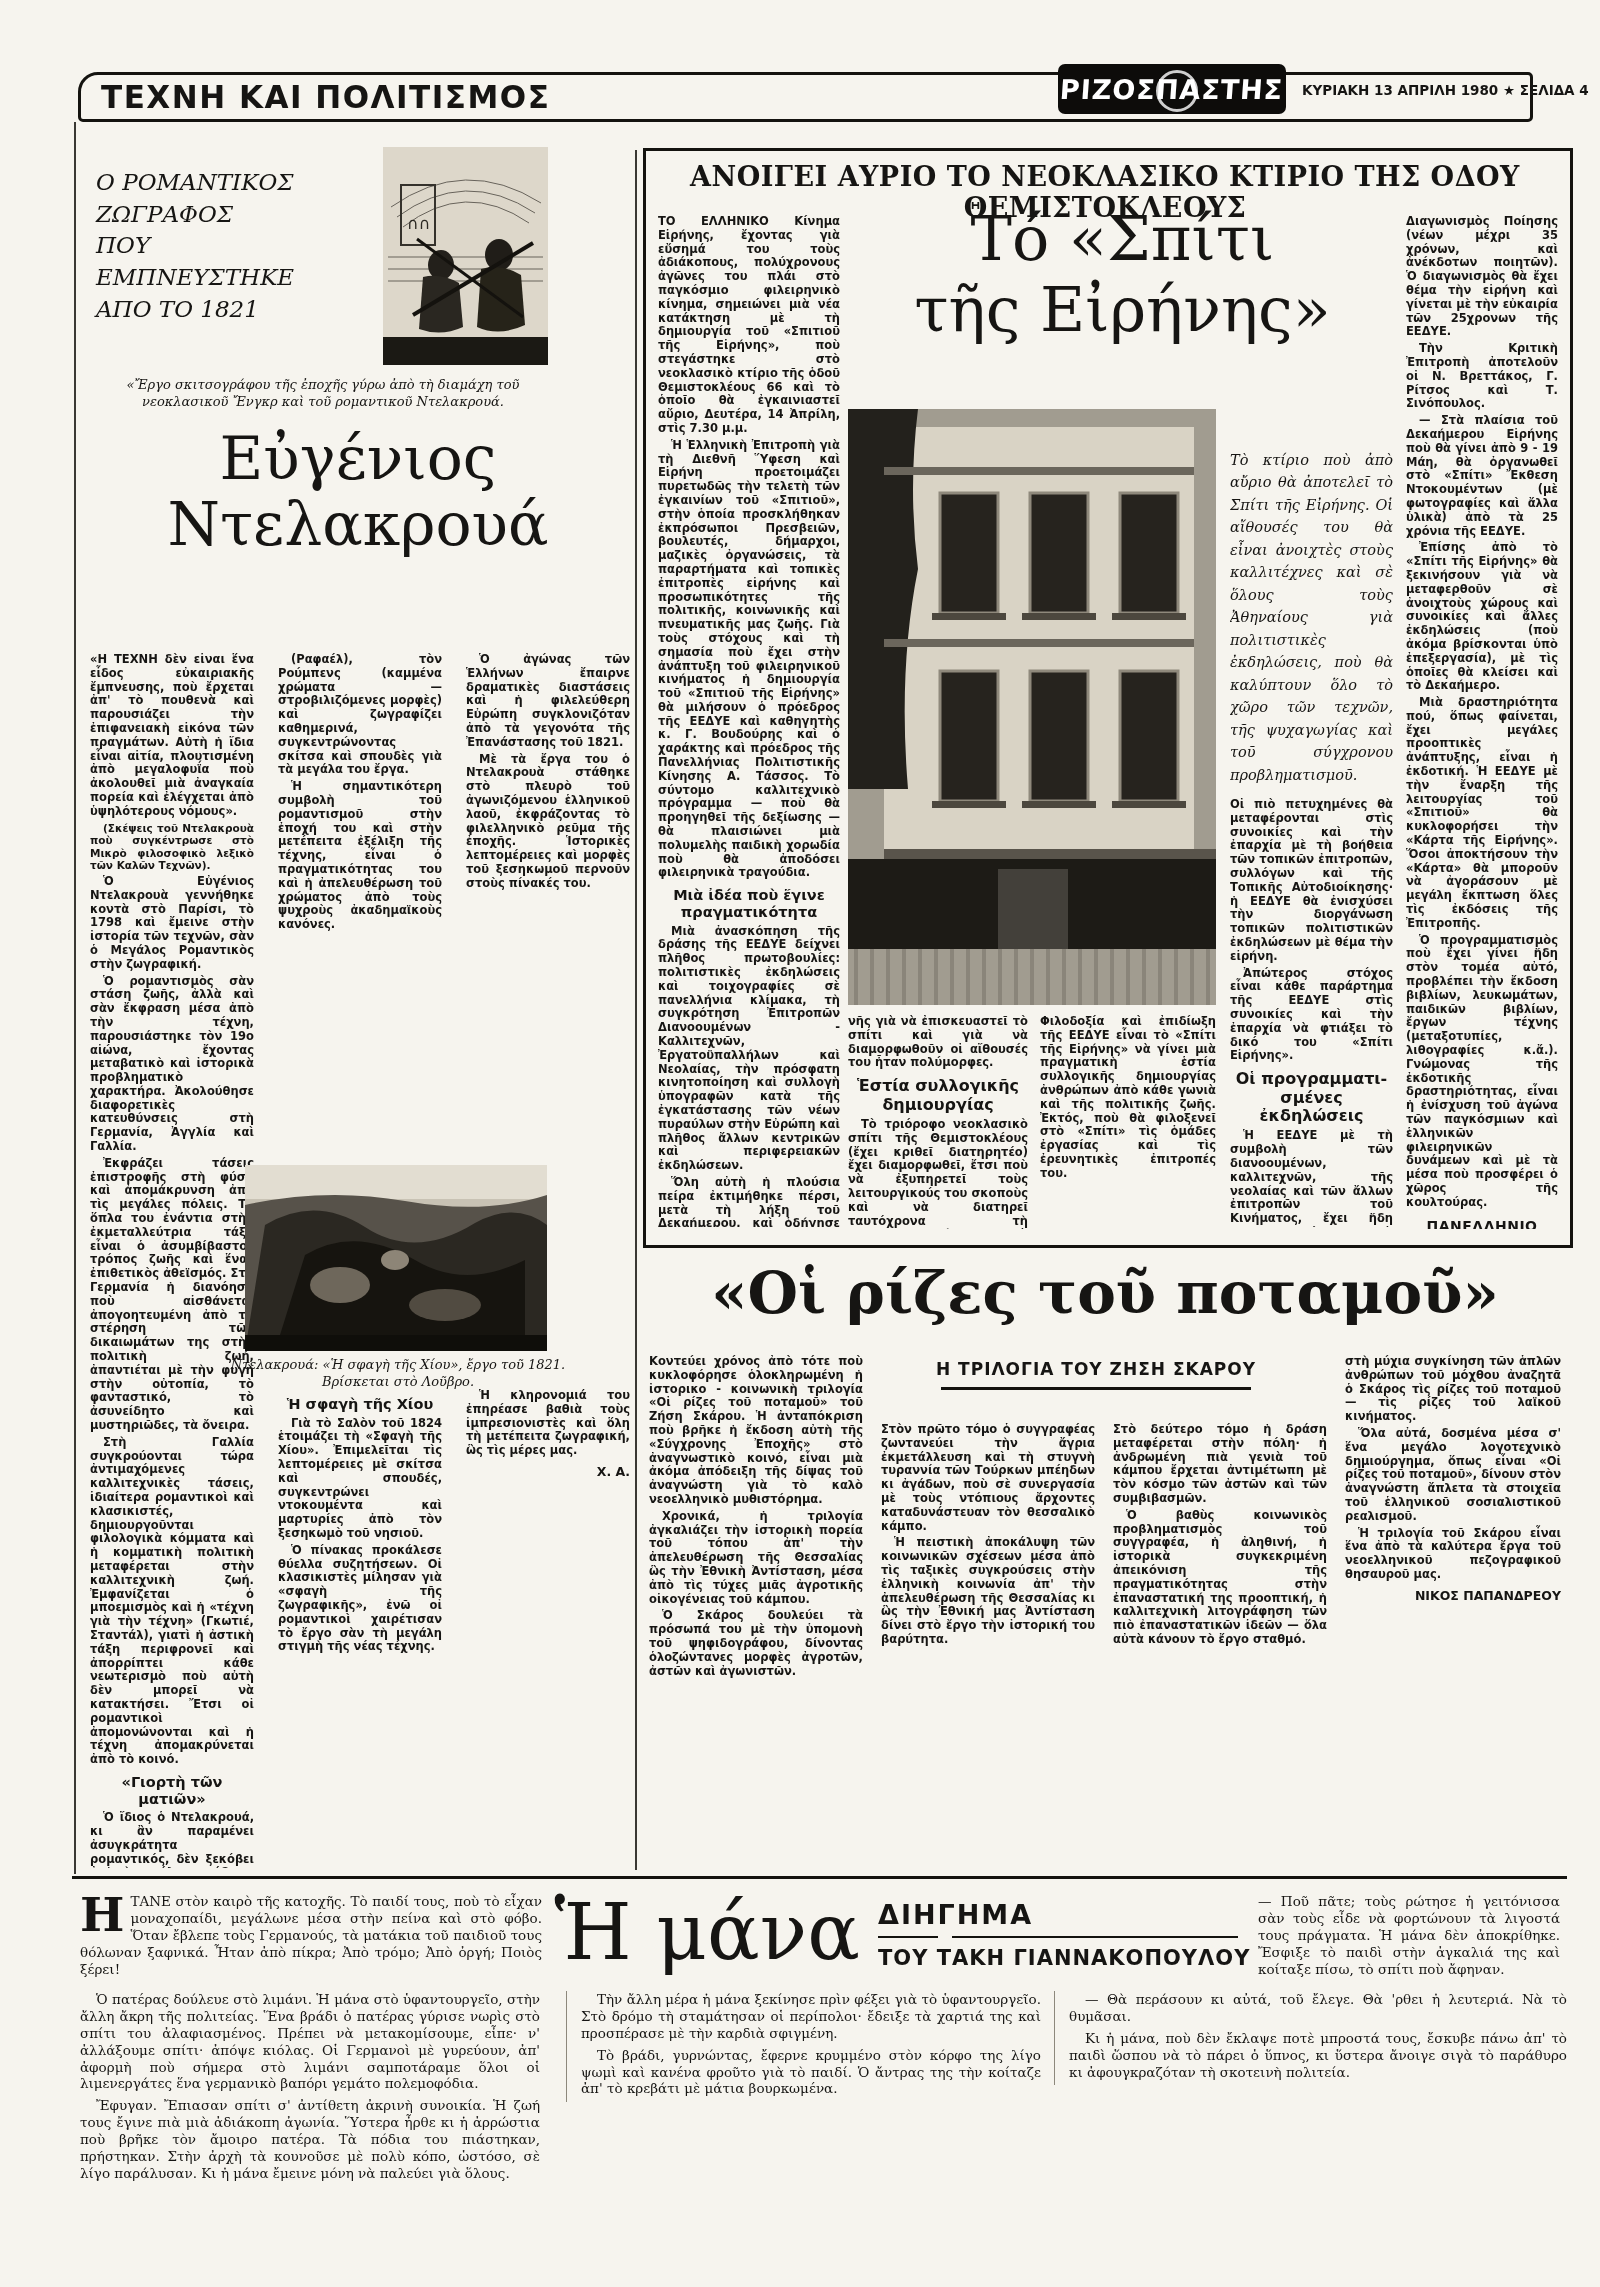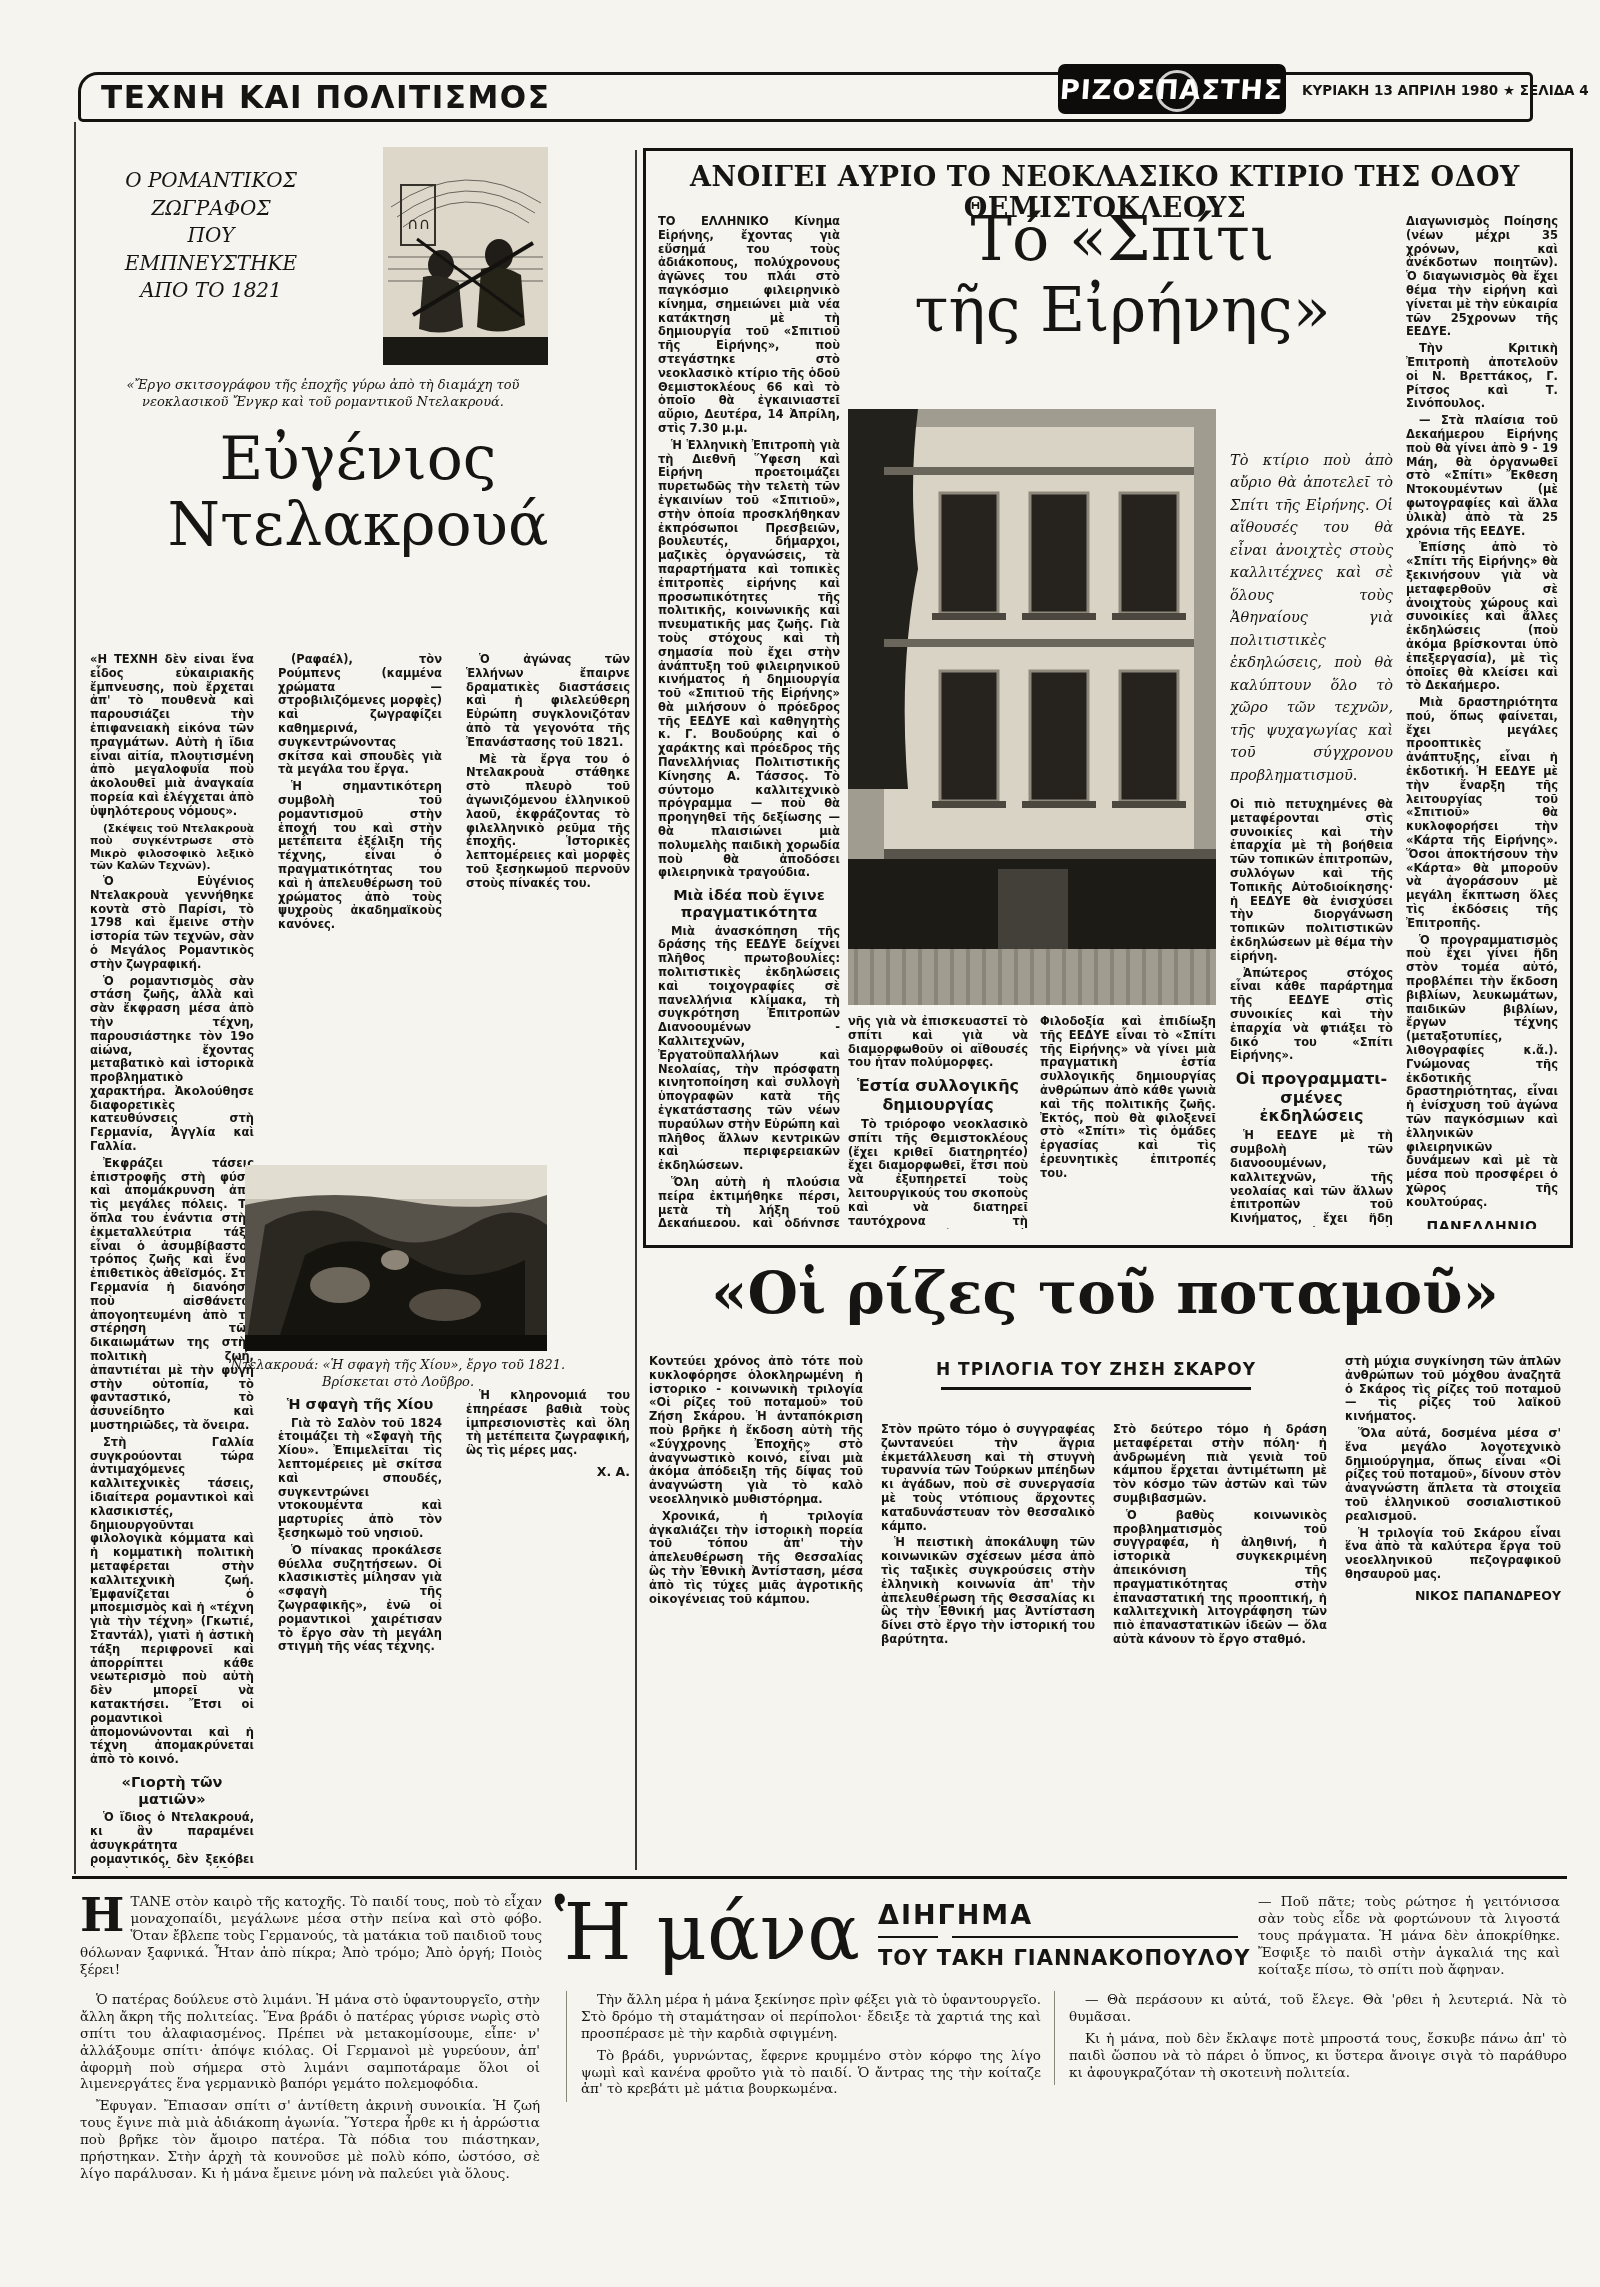--- a/index.html
+++ b/index.html
@@ -19,21 +19,21 @@
   .hdr-box{left:78px;top:72px;width:1449px;height:44px;border:3px solid #14130f;
            border-radius:20px 5px 5px 5px;display:flex;align-items:center;}
   .hdr-title{font-size:31px;font-weight:bold;letter-spacing:1.5px;padding-left:20px;white-space:nowrap;}
   .logo-box{left:1058px;top:64px;width:228px;height:50px;background:#0d0c0a;border-radius:7px;
             display:flex;align-items:center;justify-content:center;overflow:hidden;}
   .logo-text{color:#fff;font-weight:bold;font-size:27px;letter-spacing:1px;transform:skewX(-4deg);z-index:2;}
   .logo-ring{position:absolute;left:98px;top:6px;width:36px;height:36px;border:3px solid #fff;
              border-radius:50%;opacity:.8;z-index:1;}
   .dateline{left:1302px;top:82px;width:228px;font-size:13.5px;font-weight:bold;white-space:nowrap;}
   
-  .kicker{font-family:"DejaVu Serif",serif;font-style:italic;font-size:20px;line-height:1.38;text-align:center;}
+  .kicker{font-family:"DejaVu Serif",serif;font-style:italic;font-size:23px;line-height:1.38;}
   .small-cap{font-family:"DejaVu Serif",serif;font-style:italic;font-size:13px;line-height:1.3;text-align:center;}
   .dela-headline{font-family:"DejaVu Serif",serif;font-size:60px;line-height:1.1;text-align:center;}
   .col3wrap{display:flex;gap:24px;}
   .ncol{width:164px;overflow:hidden;}
   .blk{overflow:hidden;}
   
   .mid-box{left:643px;top:148px;width:924px;height:1094px;border:3px solid #14130f;background:#f6f4ee;}
   .mid-kicker{font-family:"DejaVu Serif",serif;font-weight:bold;font-size:27px;text-align:center;letter-spacing:.5px;}
   .mid-headline{font-family:"DejaVu Serif",serif;font-size:62px;line-height:1.15;text-align:center;}
   .side-cap{font-family:"DejaVu Serif",serif;font-style:italic;font-size:14.5px;line-height:1.55;text-align:justify;}
@@ -261,20 +261,21 @@
 
   <div class="abs" style="left:643px;top:1255px;width:924px;height:616px;">
     <div class="abs riz-headline" style="left:0;top:4px;width:924px;">«Οἱ ρίζες τοῦ ποταμοῦ»</div>
     <div class="abs" style="left:238px;top:104px;width:430px;">
       <div class="riz-sub">Η ΤΡΙΛΟΓΙΑ ΤΟΥ ΖΗΣΗ ΣΚΑΡΟΥ</div>
       <div class="riz-sub-rule"></div>
     </div>
     <div class="abs b" style="left:6px;top:100px;width:214px;height:506px;overflow:hidden;">
       <p class="noind">Κοντεύει χρόνος ἀπὸ τότε ποὺ κυκλοφόρησε ὁλοκληρωμένη ἡ ἱστορικο - κοινωνικὴ τριλογία «Οἱ ρίζες τοῦ ποταμοῦ» τοῦ Ζήση Σκάρου. Ἡ ἀνταπόκριση ποὺ βρῆκε ἡ ἔκδοση αὐτὴ τῆς «Σύγχρονης Ἐποχῆς» στὸ ἀναγνωστικὸ κοινό, εἶναι μιὰ ἀκόμα ἀπόδειξη τῆς δίψας τοῦ ἀναγνώστη γιὰ τὸ καλὸ νεοελληνικὸ μυθιστόρημα.</p>
       <p>Χρονικά, ἡ τριλογία ἀγκαλιάζει τὴν ἱστορικὴ πορεία τοῦ τόπου ἀπ' τὴν ἀπελευθέρωση τῆς Θεσσαλίας ὣς τὴν Ἐθνικὴ Ἀντίσταση, μέσα ἀπὸ τὶς τύχες μιᾶς ἀγροτικῆς οἰκογένειας τοῦ κάμπου.</p>
+      <p>Ὁ Σκάρος δουλεύει τὰ πρόσωπά του μὲ τὴν ὑπομονὴ τοῦ ψηφιδογράφου, δίνοντας ὁλοζώντανες μορφὲς ἀγροτῶν, ἀστῶν καὶ ἀγωνιστῶν.</p>
     </div>
     <div class="abs b" style="left:238px;top:168px;width:214px;height:438px;overflow:hidden;">
       <p class="noind">Στὸν πρῶτο τόμο ὁ συγγραφέας ζωντανεύει τὴν ἄγρια ἐκμετάλλευση καὶ τὴ στυγνὴ τυραννία τῶν Τούρκων μπέηδων κι ἀγάδων, ποὺ σὲ συνεργασία μὲ τοὺς ντόπιους ἄρχοντες καταδυνάστευαν τὸν θεσσαλικὸ κάμπο.</p>
       <p>Ἡ πειστικὴ ἀποκάλυψη τῶν κοινωνικῶν σχέσεων μέσα ἀπὸ τὶς ταξικὲς συγκρούσεις στὴν ἑλληνικὴ κοινωνία ἀπ' τὴν ἀπελευθέρωση τῆς Θεσσαλίας κι ὣς τὴν Ἐθνική μας Ἀντίσταση δίνει στὸ ἔργο τὴν ἱστορική του βαρύτητα.</p>
     </div>
     <div class="abs b" style="left:470px;top:168px;width:214px;height:438px;overflow:hidden;">
       <p class="noind">Στὸ δεύτερο τόμο ἡ δράση μεταφέρεται στὴν πόλη· ἡ ἀνδρωμένη πιὰ γενιὰ τοῦ κάμπου ἔρχεται ἀντιμέτωπη μὲ τὸν κόσμο τῶν ἀστῶν καὶ τῶν συμβιβασμῶν.</p>
       <p>Ὁ βαθὺς κοινωνικὸς προβληματισμὸς τοῦ συγγραφέα, ἡ ἀληθινή, ἡ ἱστορικὰ συγκεκριμένη ἀπεικόνιση τῆς πραγματικότητας στὴν ἐπαναστατική της προοπτική, ἡ καλλιτεχνικὴ λιτογράφηση τῶν πιὸ ἐπαναστατικῶν ἰδεῶν — ὅλα αὐτὰ κάνουν τὸ ἔργο σταθμό.</p>
     </div>
     <div class="abs b" style="left:702px;top:100px;width:216px;height:506px;overflow:hidden;">

